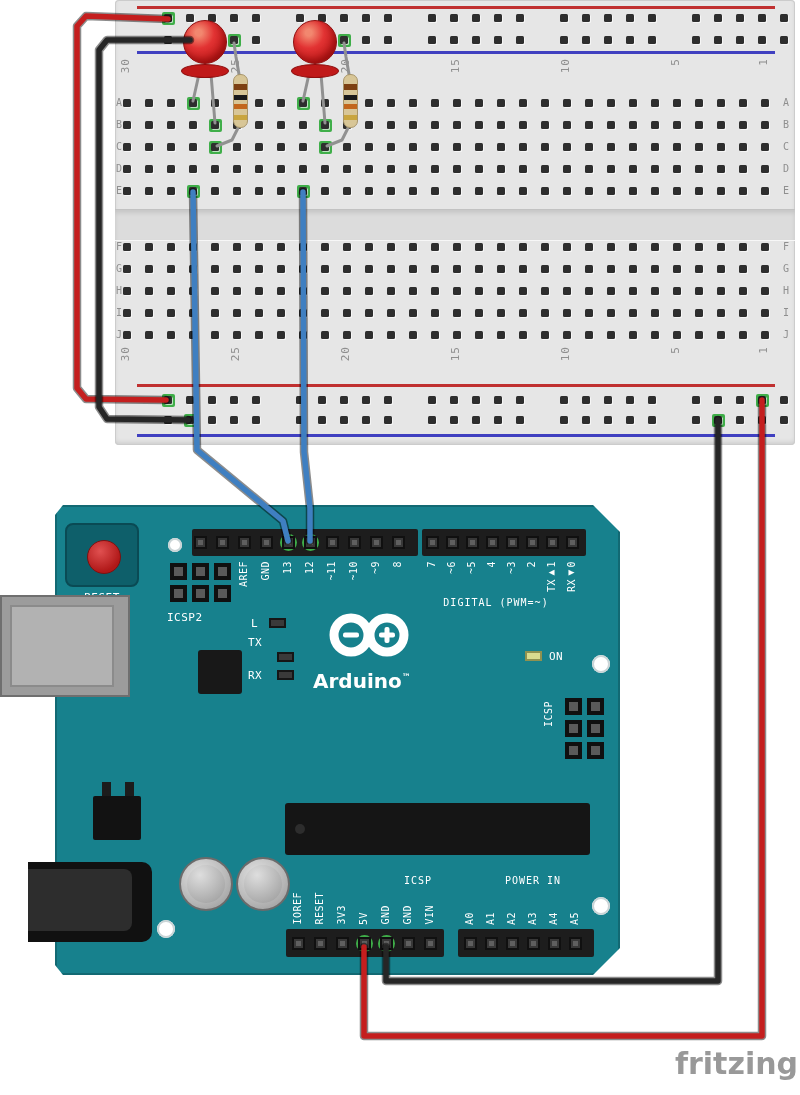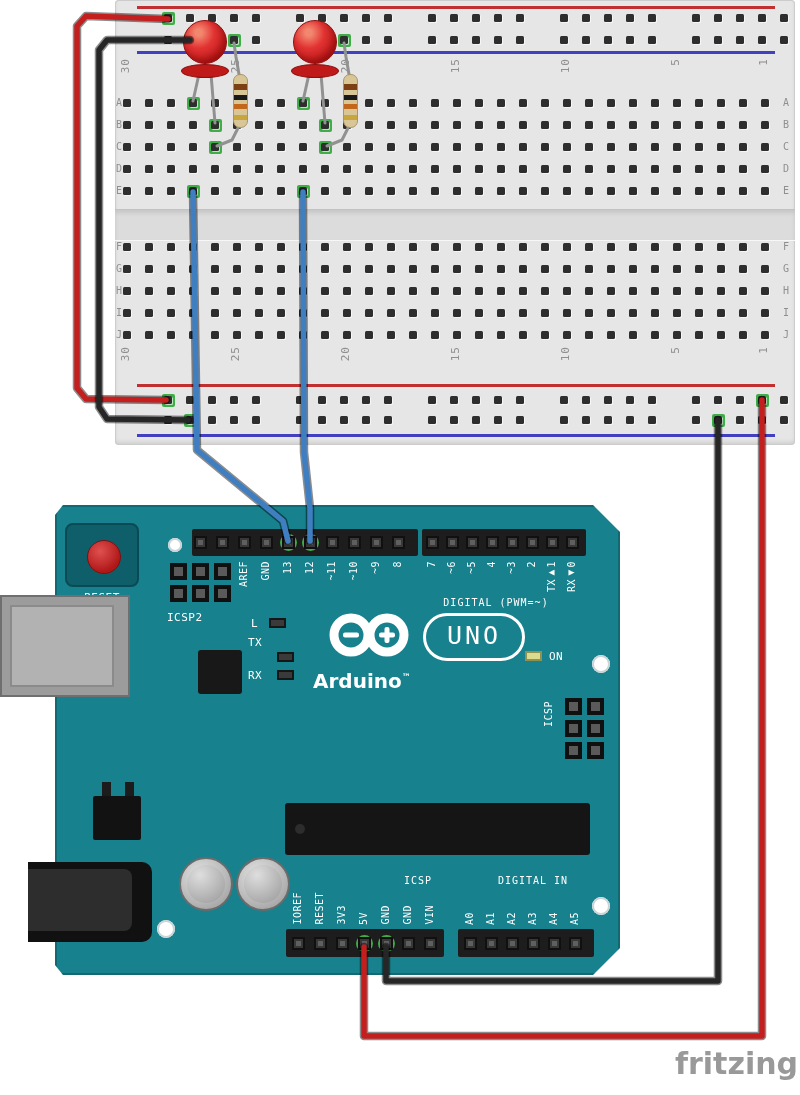--- a/index.html
+++ b/index.html
@@ -636,23 +636,20 @@
     <div id="l-cap" class="cap">L</div>
     <div id="l-led" class="smled"></div>
 
     <svg id="logo" width="112" height="62" viewBox="0 0 112 62">
       <circle cx="40" cy="30" r="17" fill="none" stroke="#fff" stroke-width="9"></circle>
       <circle cx="76" cy="30" r="17" fill="none" stroke="#fff" stroke-width="9"></circle>
       <rect x="32" y="27.5" width="16" height="5" rx="2" fill="#fff"></rect>
       <rect x="68" y="27.5" width="16" height="5" rx="2" fill="#fff"></rect>
       <rect x="73.5" y="22" width="5" height="16" rx="2" fill="#fff"></rect>
     </svg>
-    <div id="uno-badge">
-      <span>UNO</span>
-    </div>
     <div id="brand">
       <span>Arduino</span><sup>™</sup>
     </div>
 
     <div id="tx-cap" class="cap">TX</div>
     <div id="rx-cap" class="cap">RX</div>
     <div id="tx-led" class="smled"></div>
     <div id="rx-led" class="smled"></div>
 
     <div id="on-led"></div>
@@ -681,21 +678,21 @@
       </div>
     <div id="hdr-an" class="hdr">
         <div class="hpin" style="left: 6px; top: 7.5px;"></div>
         <div class="hpin" style="left: 27px; top: 7.5px;"></div>
         <div class="hpin" style="left: 48px; top: 7.5px;"></div>
         <div class="hpin" style="left: 69px; top: 7.5px;"></div>
         <div class="hpin" style="left: 90px; top: 7.5px;"></div>
         <div class="hpin" style="left: 111px; top: 7.5px;"></div>
       </div>
     <div id="power-cap" class="cap">ICSP</div>
-    <div id="analog-cap" class="cap">DIGITAL IN</div>
+    <div id="analog-cap" class="cap">POWER IN</div>
   <div class="bpin" style="left: 115px; top: 58px;"></div>
       <div class="bpin" style="left: 137px; top: 58px;"></div>
       <div class="bpin" style="left: 159px; top: 58px;"></div>
       <div class="bpin" style="left: 115px; top: 80px;"></div>
       <div class="bpin" style="left: 137px; top: 80px;"></div>
       <div class="bpin" style="left: 159px; top: 80px;"></div>
       <div class="bpin" style="left: 510px; top: 193px;"></div>
       <div class="bpin" style="left: 532px; top: 193px;"></div>
       <div class="bpin" style="left: 510px; top: 215px;"></div>
       <div class="bpin" style="left: 532px; top: 215px;"></div>

